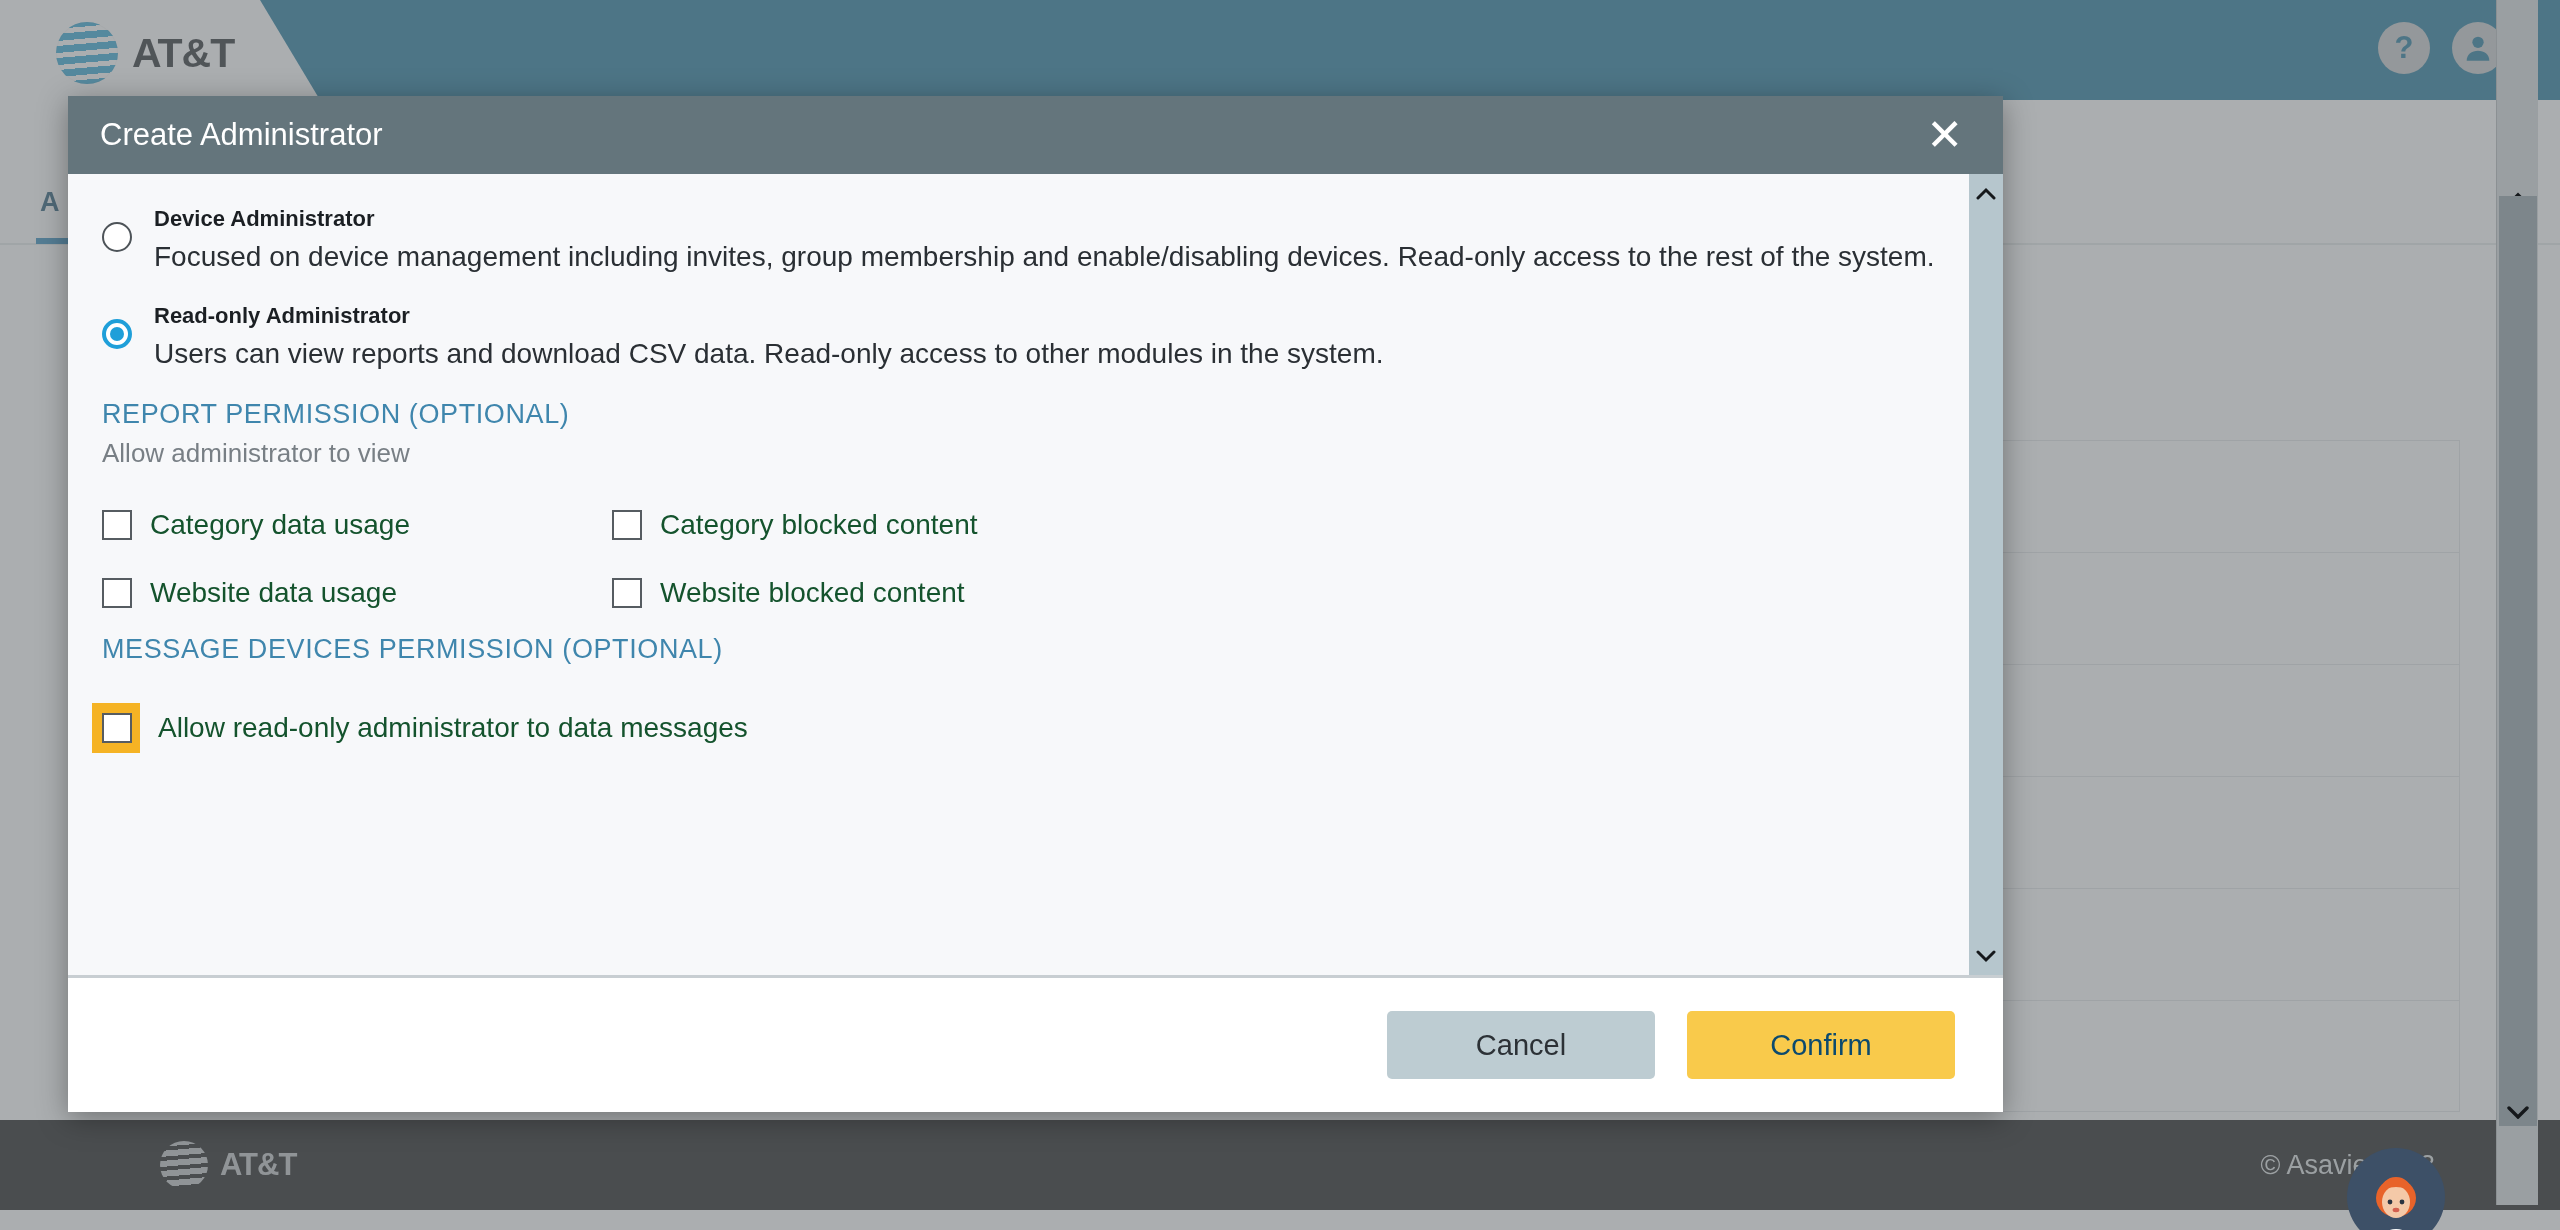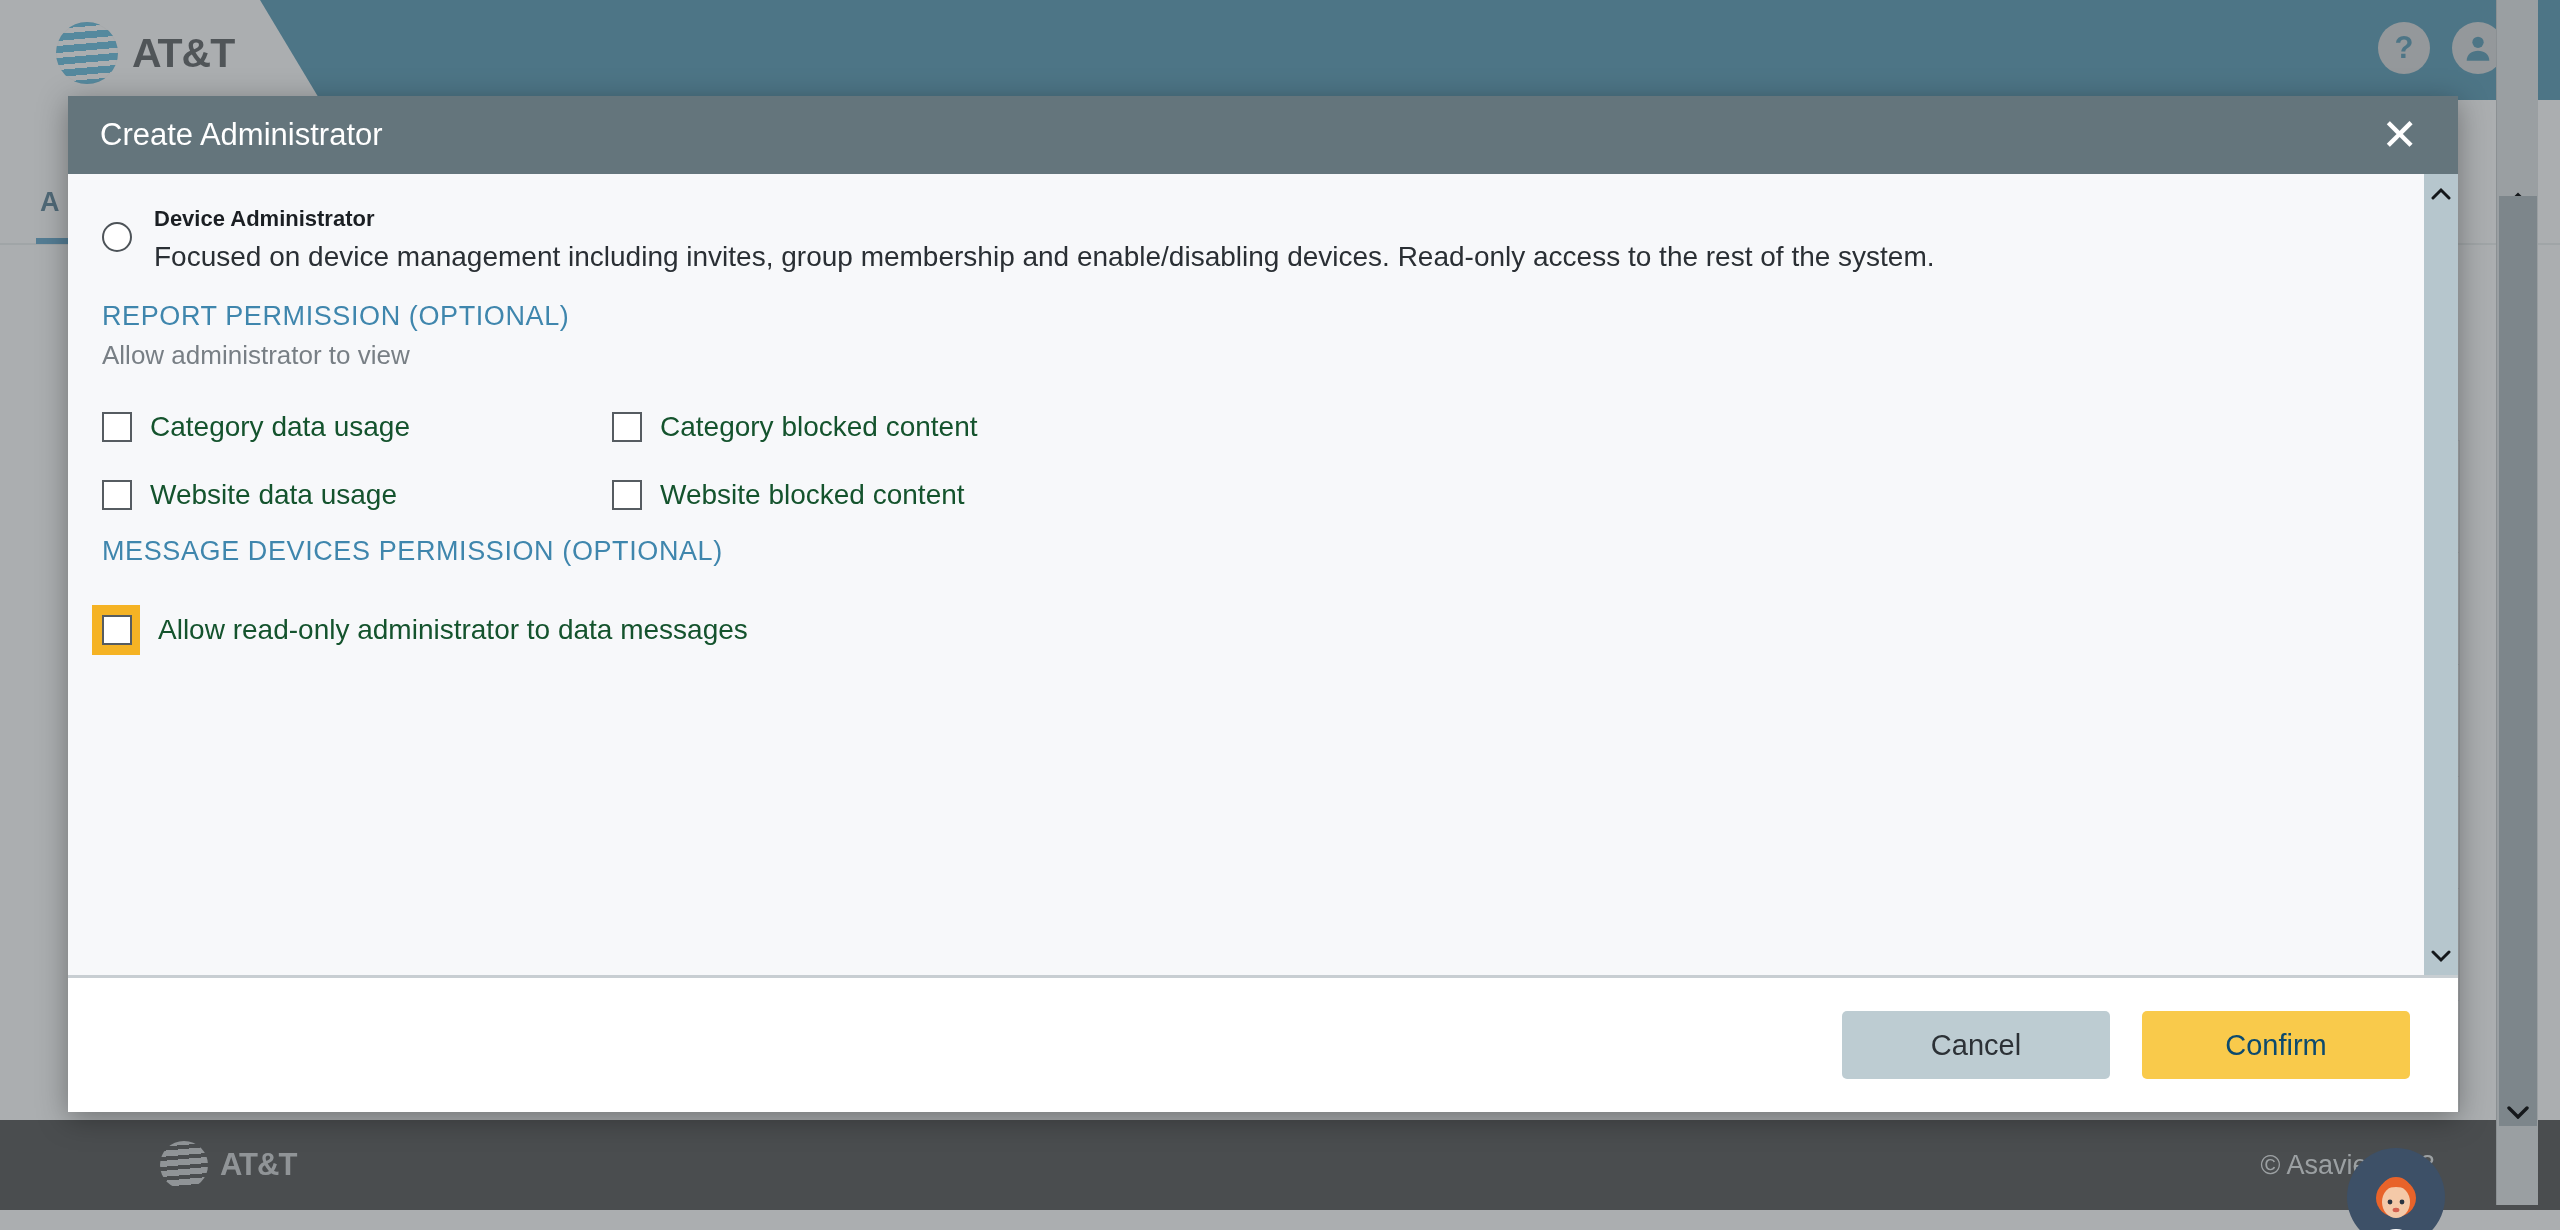--- a/index.html
+++ b/index.html
@@ -123,21 +123,21 @@
   .page-scrollbar .arrow.down { bottom: 72px; }
   .page-thumb {
     position: absolute; left: 2px; top: 196px;
     width: 38px; height: 930px;
     background: #7d868b;
   }
 
   
   #modal {
     position: absolute; left: 68px; top: 96px;
-    width: 2390px; height: 1016px;
+    width: 1935px; height: 1016px;
     background: #ffffff;
     box-shadow: 0 6px 28px rgba(0,0,0,.35);
     display: flex; flex-direction: column;
     overflow: hidden;
   }
   .modal-header {
     height: 78px; background: #64757c;
     display: flex; align-items: center;
     padding: 0 36px 0 32px;
     flex: 0 0 auto;
@@ -327,20 +327,27 @@
     <div class="body-inner">
 
       <div class="radio-row">
         <div class="radio"></div>
         <div class="radio-texts">
           <span class="radio-label">Device Administrator</span>
           <span class="radio-desc">Focused on device management including invites, group membership and enable/disabling devices. Read-only access to the rest of the system.</span>
         </div>
       </div>
 
+      <div class="radio-row">
+        <div class="radio checked"></div>
+        <div class="radio-texts">
+          <span class="radio-label">Read-only Administrator</span>
+          <span class="radio-desc">Users can view reports and download CSV data. Read-only access to other modules in the system.</span>
+        </div>
+      </div>
 
       <div class="section">
         <span class="section-title">REPORT PERMISSION (OPTIONAL)</span>
         <span class="section-sub">Allow administrator to view</span>
 
         <div class="cb-grid">
           <label class="cb-row">
             <span class="cb"></span>
             <span class="cb-label">Category data usage</span>
           </label>

